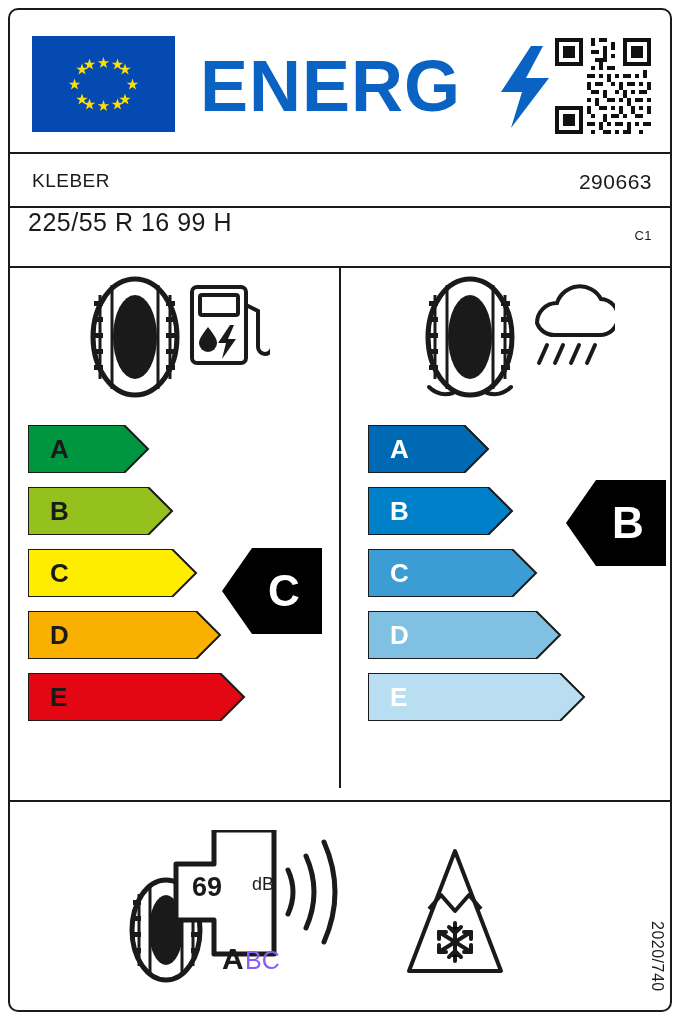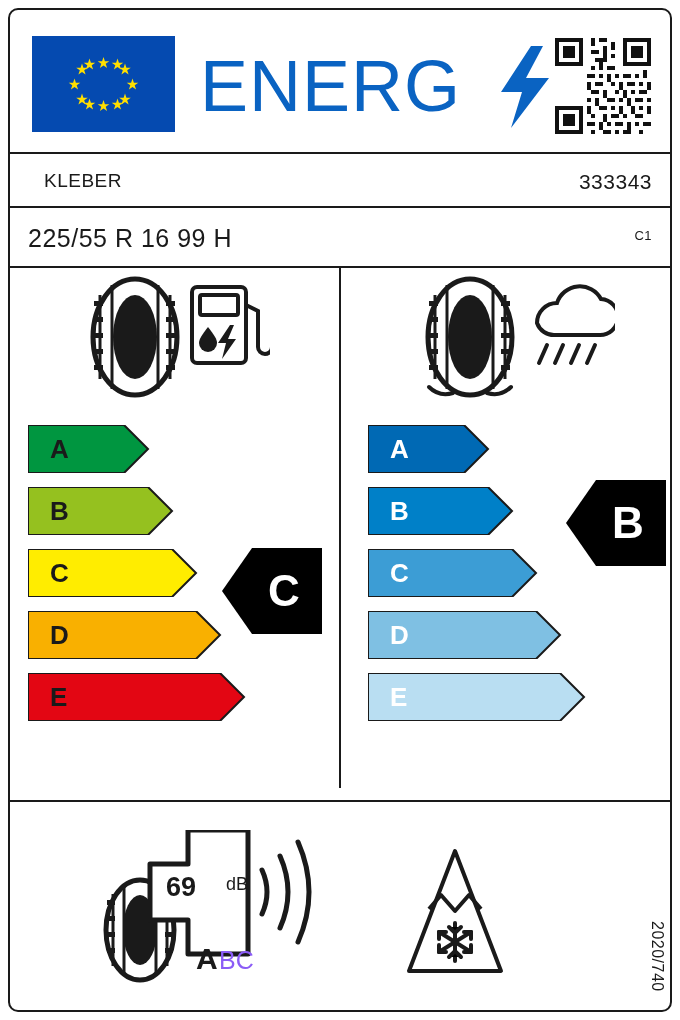--- a/index.html
+++ b/index.html
@@ -48,21 +48,21 @@
     border-radius: 2px;
   }
   .energy-word {
     position: absolute;
     left: 190px;
     top: 36px;
     width: 340px;
     height: 80px;
     color: #0a63c2;
     font-size: 72px;
-    font-weight: normal;
+    font-weight: bold;
     letter-spacing: 1px;
     line-height: 80px;
   }
   .bolt {
     position: absolute;
     left: 485px;
     top: 36px;
     width: 60px;
     height: 82px;
   }
@@ -82,40 +82,40 @@
   }
   .vline {
     position: absolute;
     background: #1a1a1a;
     width: 2px;
   }
 
   
   .brand {
     position: absolute;
-    left: 44px;
+    left: 32px;
     top: 170px;
     font-size: 19px;
     color: #1a1a1a;
     letter-spacing: 0.5px;
   }
   .sku {
     position: absolute;
     right: 28px;
     top: 170px;
     font-size: 21px;
     color: #1a1a1a;
     letter-spacing: 0.5px;
   }
 
   
   .tiresize {
     position: absolute;
     left: 28px;
-    top: 224px;
+    top: 208px;
     font-size: 25px;
     color: #1a1a1a;
     letter-spacing: 0.5px;
   }
   .classcode {
     position: absolute;
     right: 28px;
     top: 228px;
     font-size: 13px;
     color: #1a1a1a;
@@ -184,21 +184,21 @@
     line-height: 86px;
     text-align: center;
     width: 64px;
     left: 30px;
     top: 0;
   }
 
   
   .noise-block {
     position: absolute;
-    left: 88px;
+    left: 114px;
     top: 830px;
     width: 250px;
     height: 160px;
   }
   .noise-value {
     position: absolute;
     left: 78px;
     top: 42px;
     font-size: 27px;
     font-weight: bold;
@@ -368,21 +368,21 @@
 
   <div class="hline" style="left:10px; top:206px; width:660px;"></div>
 
   <div class="hline" style="left:10px; top:266px; width:660px;"></div>
 
   <div class="vline" style="left:339px; top:268px; height:520px;"></div>
 
   <div class="hline" style="left:10px; top:800px; width:660px;"></div>
 
   <div class="brand">KLEBER</div>
-  <div class="sku">333343</div>
+  <div class="sku">290663</div>
 
   <div class="tiresize">225/55 R 16 99 H</div>
   <div class="classcode">C1</div>
 
   <div class="pict-fuel">
     <svg width="190" height="125" viewBox="0 0 190 125">
 
       <g>
         <ellipse cx="55" cy="62" rx="42" ry="58" fill="none" stroke="#1a1a1a" stroke-width="5"></ellipse>
         <ellipse cx="55" cy="62" rx="22" ry="42" fill="#1a1a1a"></ellipse>

